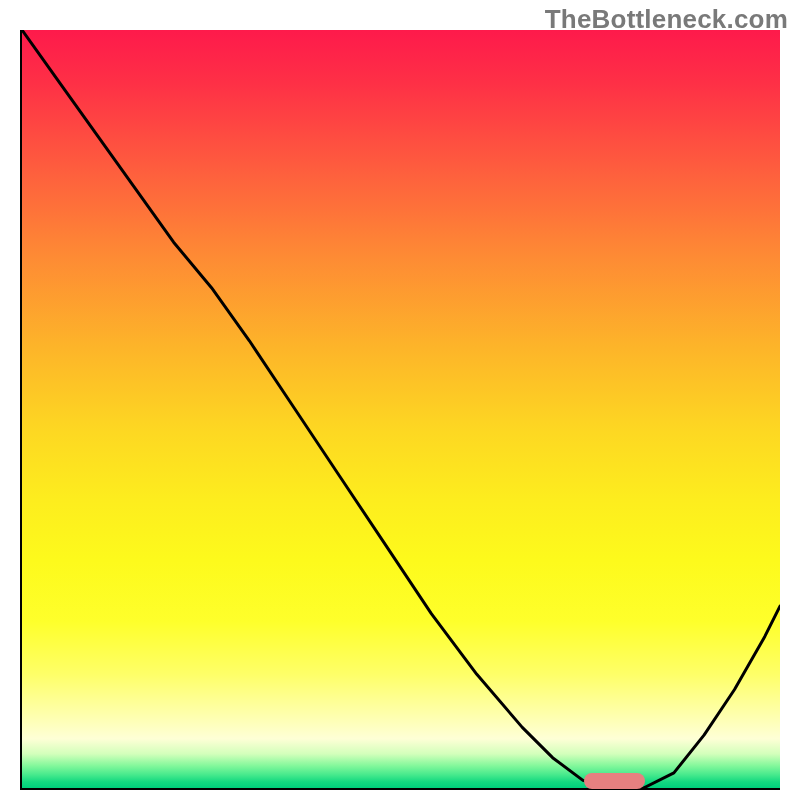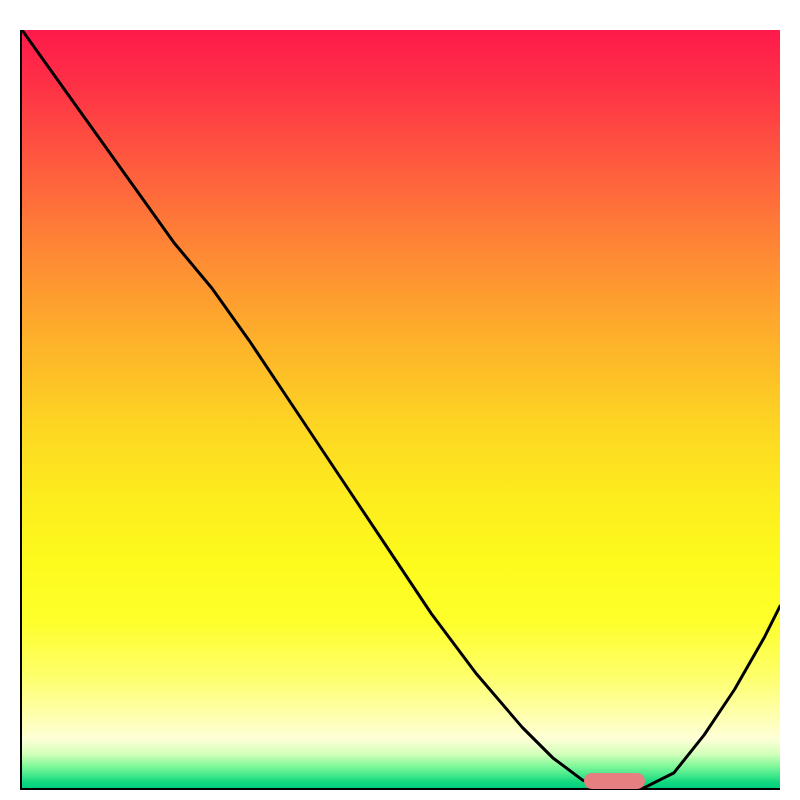--- a/index.html
+++ b/index.html
@@ -61,20 +61,21 @@
   .marker {
     position: absolute;
     background: #e68080;
     border-radius: 10px;
   }
 </style>
 </head>
 <body>
 
 <div class="frame">
+  <div class="watermark">TheBottleneck.com</div>
 
   <div class="plot">
     <div class="gradient"></div>
 
     <svg class="curve" viewBox="0 0 760 760" preserveAspectRatio="none">
       <path d="M0.0 0.0 L38.0 53.2 L76.0 106.4 L114.0 159.6 L152.0 212.8 L190.0 258.4 L228.0 311.6 L273.6 380.0 L319.2 448.4 L364.8 516.8 L410.4 585.2 L456.0 646.0 L501.6 699.2 L532.0 729.6 L562.4 752.4 L592.8 760.0 L623.2 760.0 L653.6 744.8 L684.0 706.8 L714.4 661.2 L744.8 608.0 L760.0 577.6" fill="none" stroke="#000" stroke-width="3" stroke-linejoin="round" stroke-linecap="round"></path>
     </svg>
 
     <div class="marker" style="left: 562.4px; width: 60.8px; top: 742.88px; height: 16px;"></div>
   </div>

